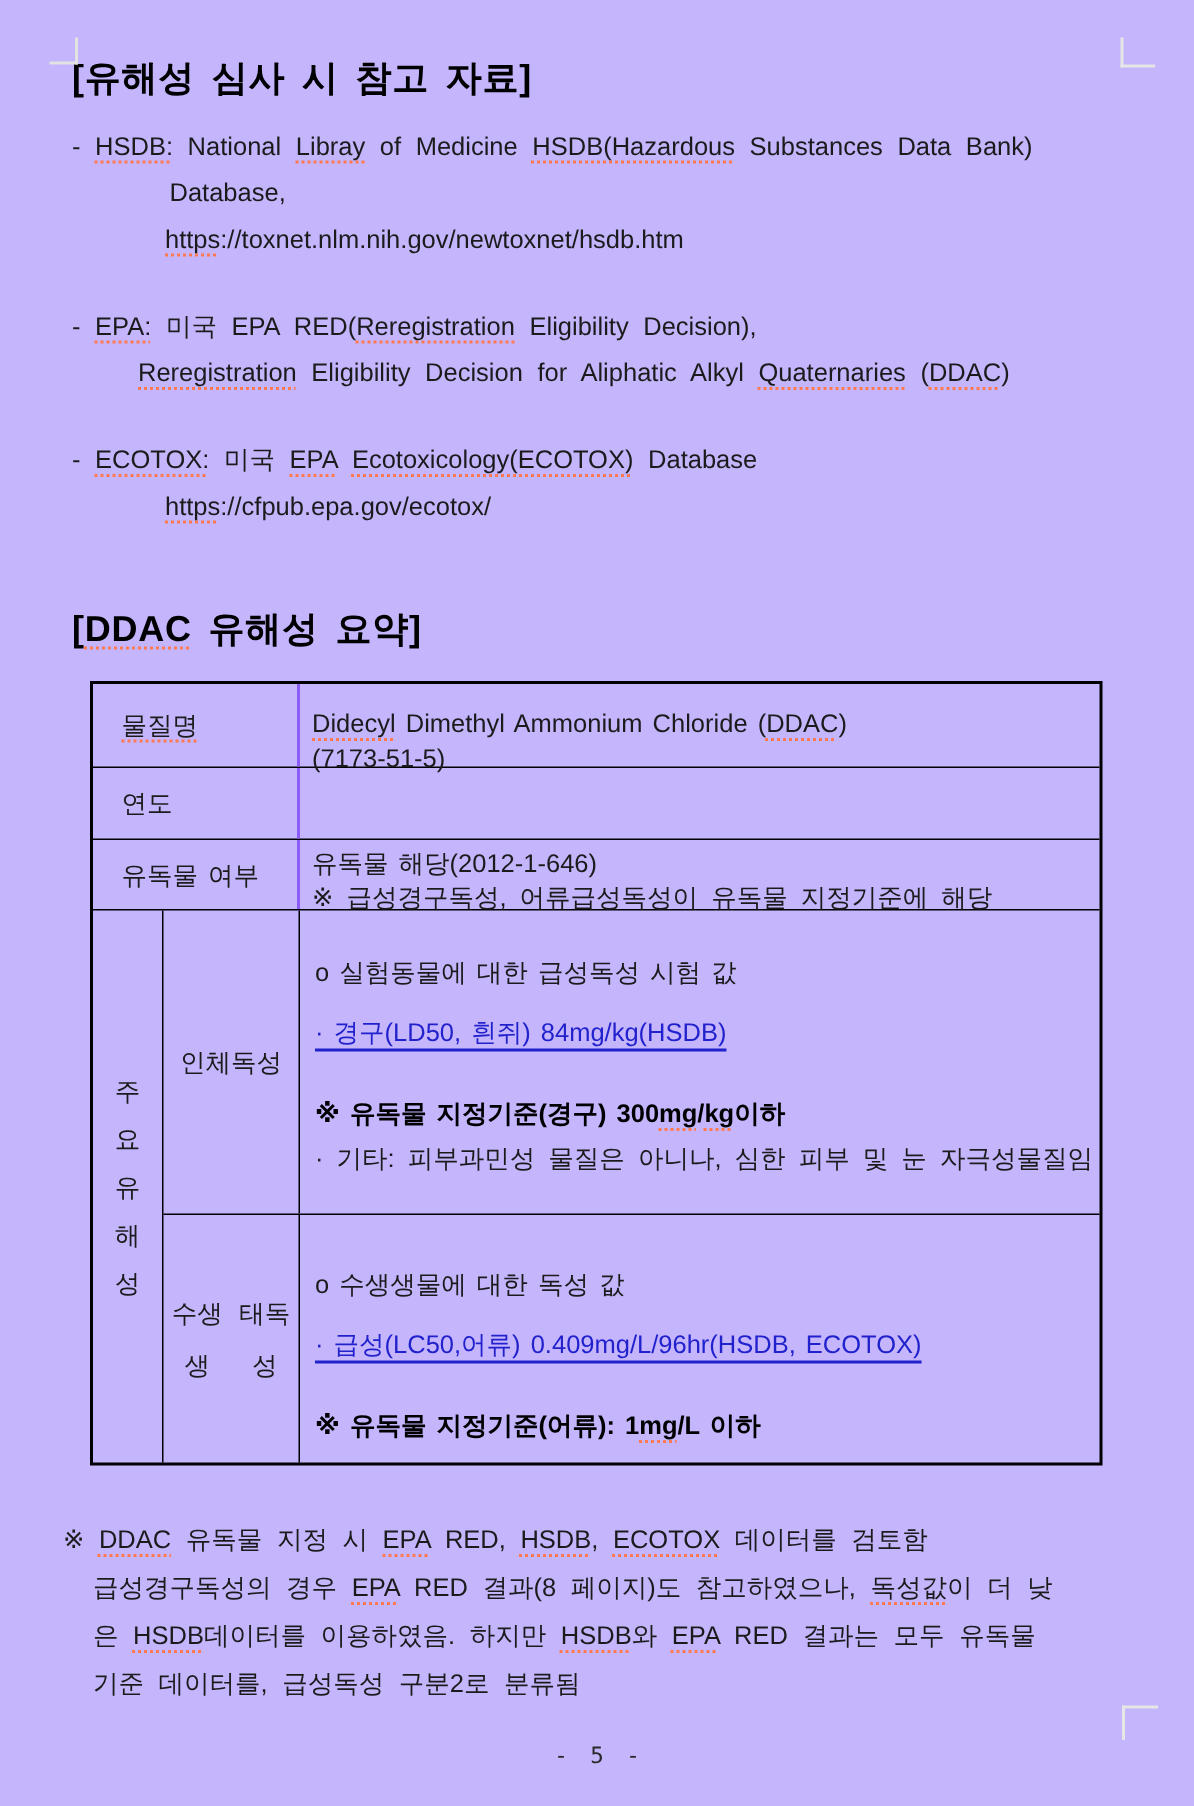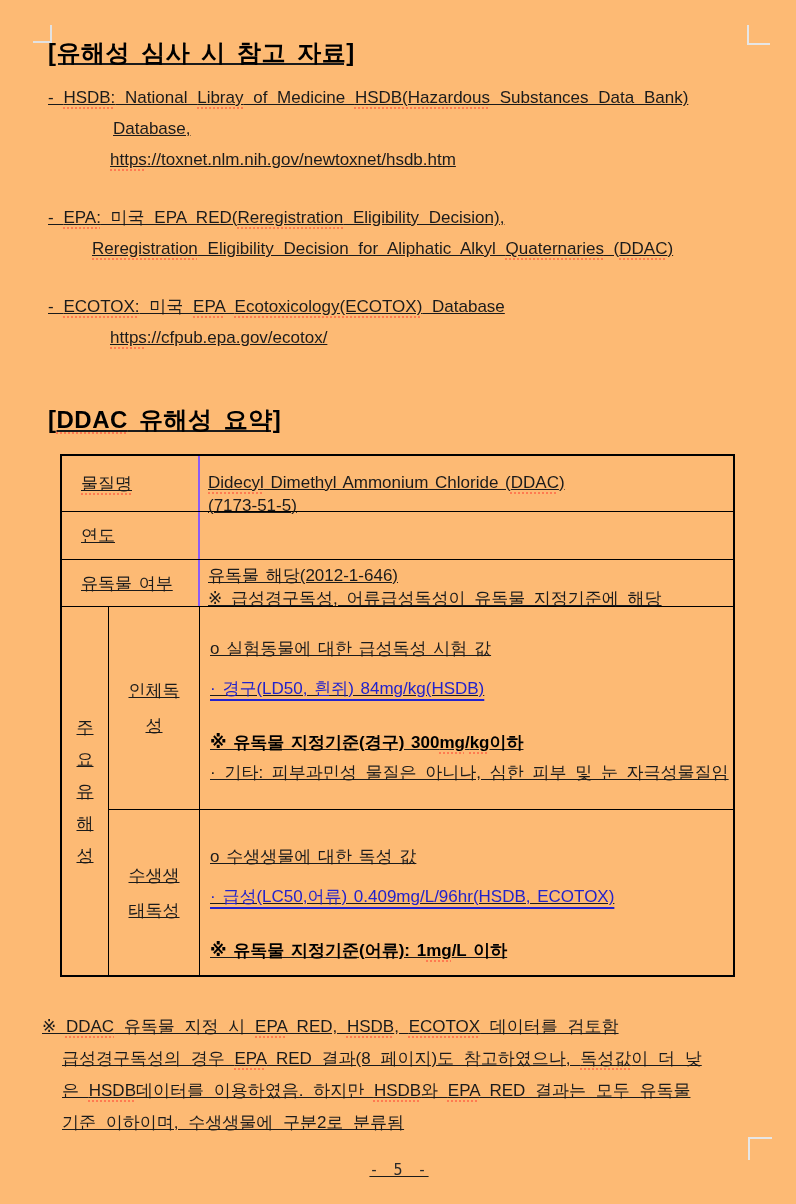--- a/index.html
+++ b/index.html
@@ -1,26 +1,25 @@
 <!DOCTYPE html>
 <html lang="ko"><head>
 <meta charset="utf-8">
 <style>
   html,body{margin:0;padding:0;background:#fff;}
   .page{
     position:relative;
     width:796px;height:1204px;
-    background:#fdba74;
+    background:#c4b5fd;
     font-family:"Liberation Sans","DejaVu Sans",sans-serif;
     color:#1b1b1b;
     box-sizing:border-box;
     padding:38px 46px 0 48px;
     overflow:hidden;
     word-spacing:2px;
-    text-decoration:underline;
   }
   
   .crop{position:absolute;box-sizing:border-box;}
   .crop.tl{left:33px;top:25px;width:19px;height:18px;border-right:2px solid #e2e2e2;border-bottom:2px solid #e2e2e2;}
   .crop.tr{left:747px;top:25px;width:23px;height:20px;border-left:2px solid #e6e6e6;border-bottom:2px solid #e6e6e6;}
   .crop.br{left:748px;top:1137px;width:24px;height:23px;border-left:2px solid #e6e6e6;border-top:2px solid #e6e6e6;}
 
   .sec-title{
     margin:0 0 14px 0;
     font-size:24px;line-height:30px;
@@ -82,21 +81,21 @@
     align-items:center;justify-content:center;
     gap:9px;font-size:17px;
   }
   .t4right{flex:1;display:flex;flex-direction:column;}
   .t4sub{display:flex;box-sizing:border-box;}
   .r4a{height:202px;}
   .r4b{height:166px;border-top:1px solid #000;}
   .tsub-label{
     width:91px;flex:0 0 91px;
     border-right:1px solid #000;
-    display:flex;flex-direction:column;
+    display:flex;flex-direction:row;
     align-items:center;justify-content:center;
     text-align:center;line-height:35px;box-sizing:border-box;
   }
   .tbig{flex:1;box-sizing:border-box;padding-left:10px;}
   .tbig .cline{line-height:30px;}
   .pad4a{padding-top:27px;}
   .pad4b{padding-top:32px;}
   .gap-top{margin-top:24px;}
   .wsp{word-spacing:4px;}
 
@@ -198,18 +197,18 @@
         </div>
       </div>
     </div>
 
   </div>
 
   <div class="footnote">
     <div class="fn-line first"><span>※ </span><span class="sq">DDAC</span><span> 유독물 지정 시 </span><span class="sq">EPA</span><span> RED, </span><span class="sq">HSDB</span><span>, </span><span class="sq">ECOTOX</span><span> 데이터를 검토함</span></div>
     <div class="fn-line"><span>급성경구독성의 경우 </span><span class="sq">EPA</span><span> RED 결과(8 페이지)도 참고하였으나, </span><span class="sq">독성값</span><span>이 더 낮</span></div>
     <div class="fn-line"><span>은 </span><span class="sq">HSDB</span><span>데이터를 이용하였음. 하지만 </span><span class="sq">HSDB</span><span>와 </span><span class="sq">EPA</span><span> RED 결과는 모두 유독물</span></div>
-    <div class="fn-line"><span>기준 이하이며, 수생생물에 구분2로 분류됨</span></div>
+    <div class="fn-line"><span>기준 데이터를, 급성독성 구분2로 분류됨</span></div>
   </div>
 
   <div class="page-num">- 5 -</div>
 
 </div>
 
 </body></html>

